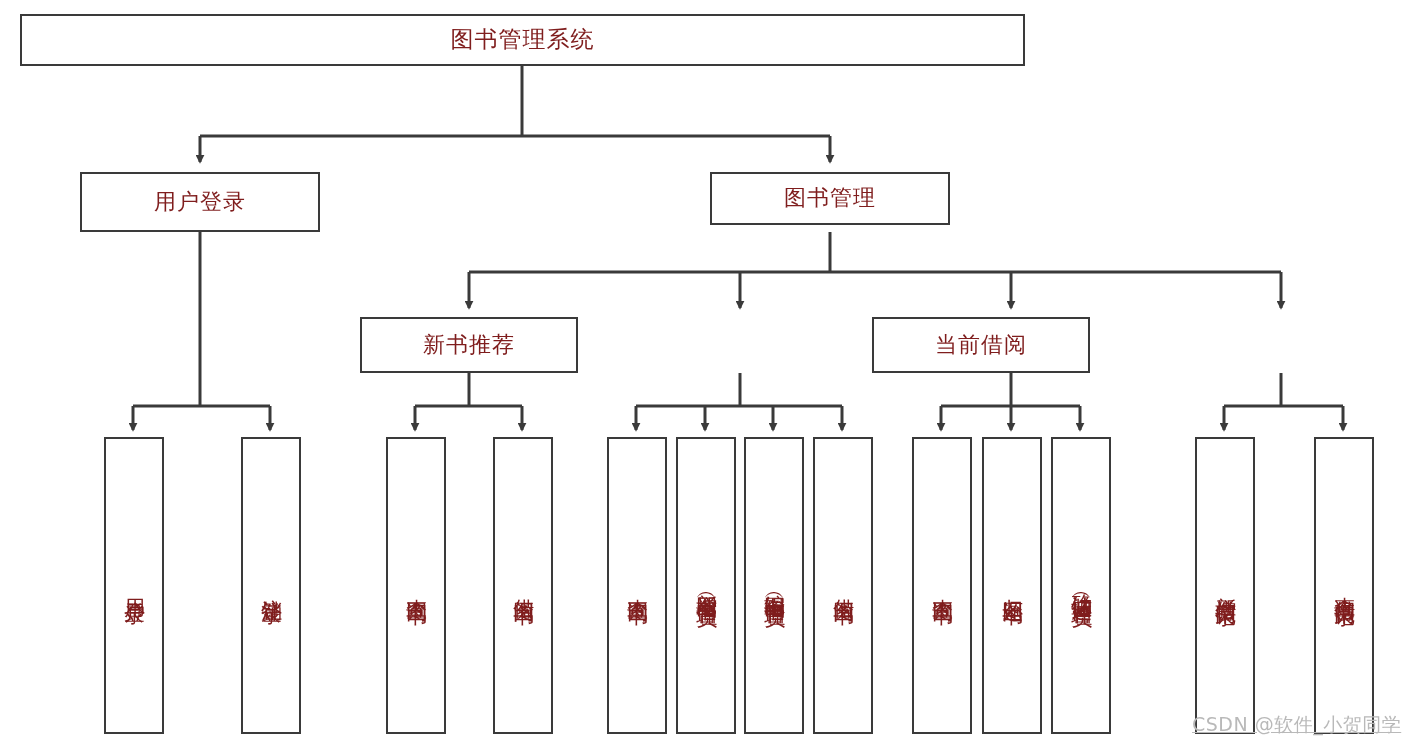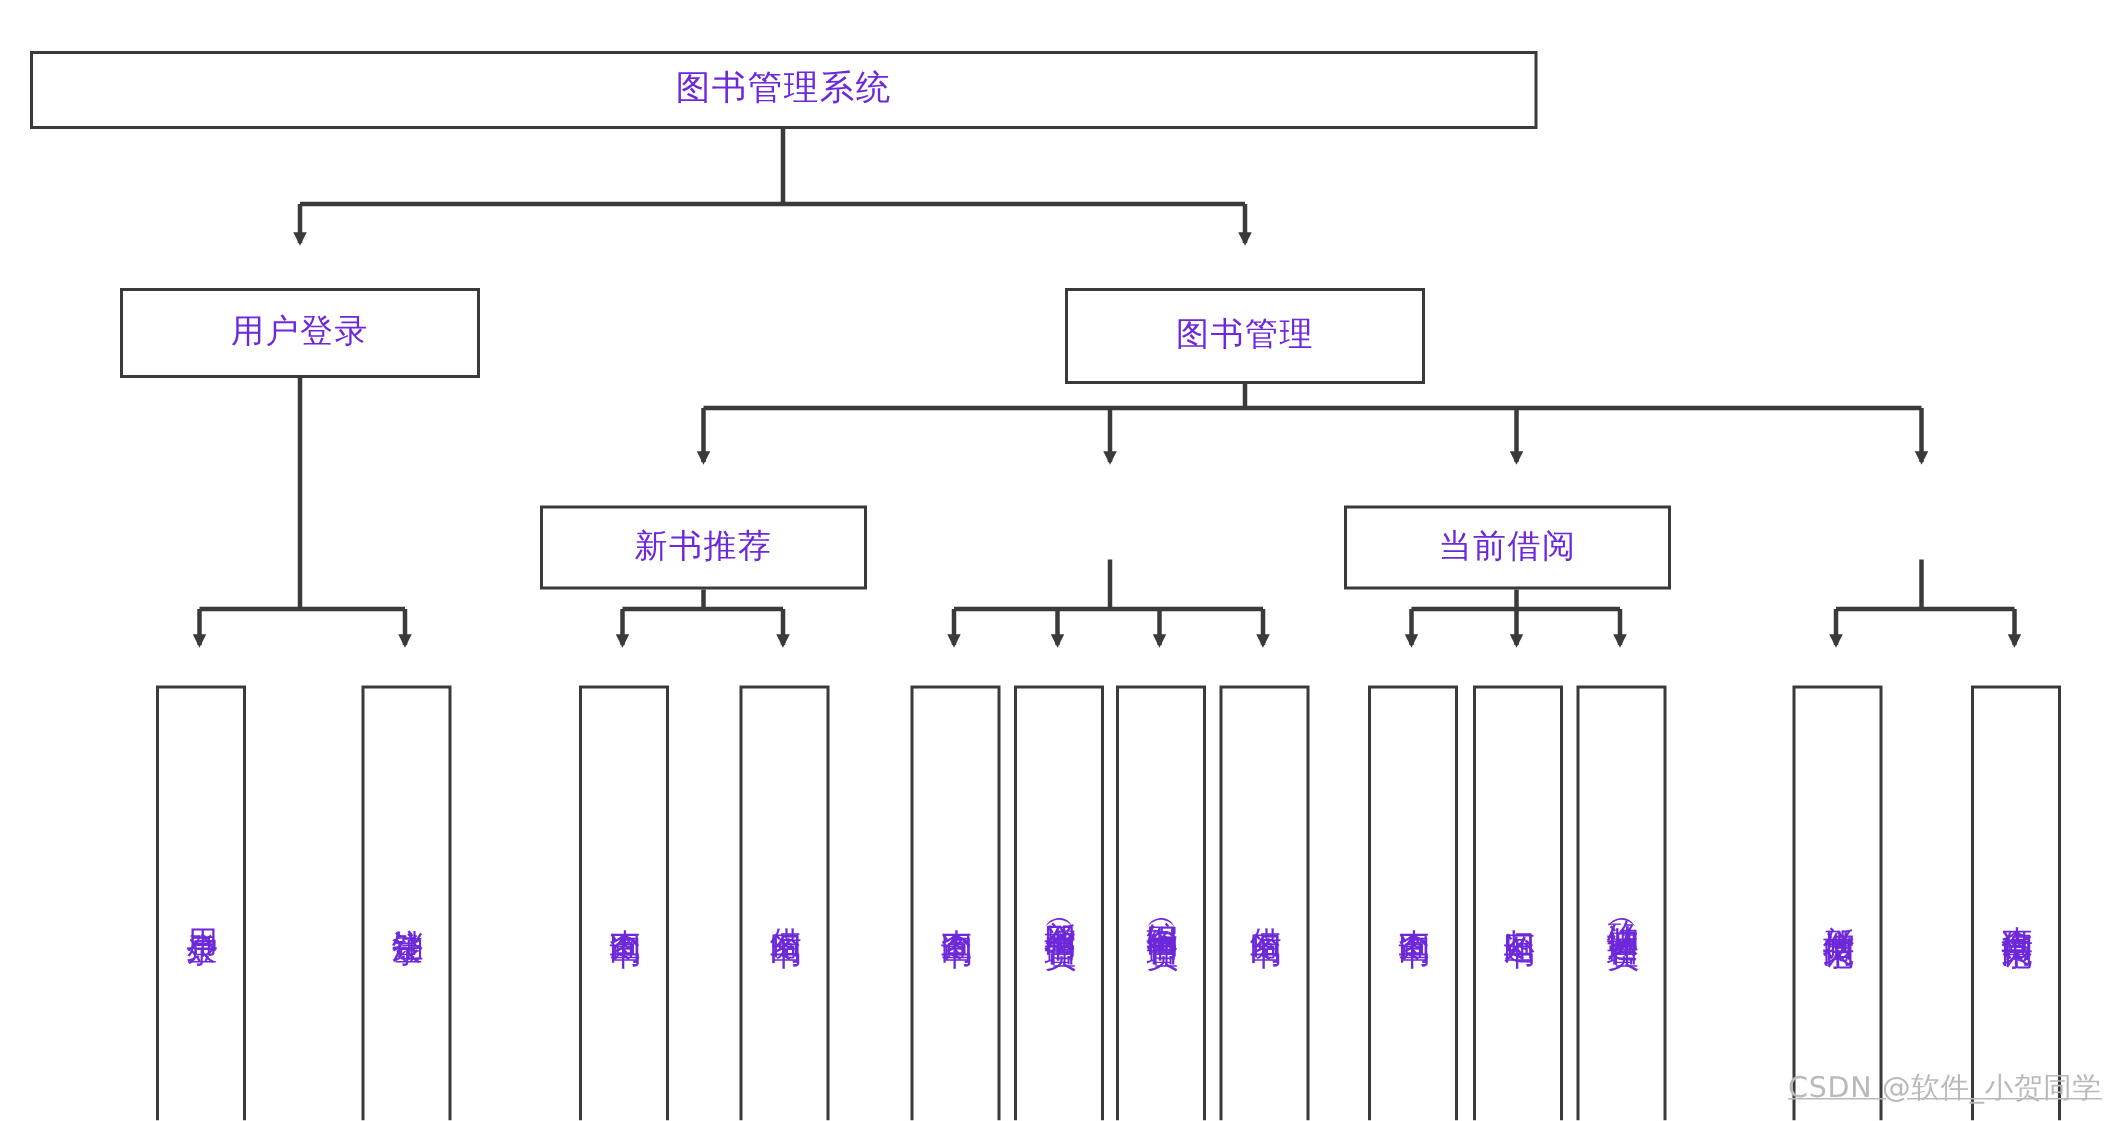--- a/index.html
+++ b/index.html
@@ -27,22 +27,21 @@
     pointer-events: none;
   }
   .node {
     position: absolute;
     box-sizing: border-box;
     background: #ffffff;
     border: 2.5px solid #3a3a3a;
     display: flex;
     align-items: center;
     justify-content: center;
-    color: #6d28d9;
-    margin-top: 20px;
+    color: #7f1d1d;
   }
   .node.h {
     font-size: 22px;
     letter-spacing: 1px;
     line-height: 1.1;
   }
   .node.v {
     writing-mode: vertical-rl;
     text-orientation: upright;
     font-size: 21px;
@@ -122,24 +121,24 @@
       <path d="M1281,373 L1281,406"></path>
       <path d="M1224,406 L1343,406"></path>
       <path d="M1224,406 L1224,430" marker-end="url(#arrow)"></path>
       <path d="M1343,406 L1343,430" marker-end="url(#arrow)"></path>
     </g>
   </svg>
 
   <div class="node h root" style="left:20px; top:14px; width:1005px; height:52px;">图书管理系统</div>
 
   <div class="node h" style="left:80px; top:172px; width:240px; height:60px;">用户登录</div>
-  <div class="node h" style="left:710px; top:172px; width:240px; height:64px;">图书管理</div>
+  <div class="node h" style="left:710px; top:172px; width:240px; height:53px;">图书管理</div>
 
   <div class="node h" style="left:360px; top:317px; width:218px; height:56px;text-align:right;">新书推荐</div>
-  <div class="node h" style="left:896px; top:317px; width:218px; height:56px;">当前借阅</div>
+  <div class="node h" style="left:872px; top:317px; width:218px; height:56px;">当前借阅</div>
 
   <div class="node v" style="left:104px; top:437px; width:60px; height:297px;">
     <span class="vtext">用户登录</span>
   </div>
   <div class="node v" style="left:241px; top:437px; width:60px; height:297px;">
     <span class="vtext">注销登录</span>
   </div>
 
   <div class="node v" style="left:386px; top:437px; width:60px; height:297px;">
     <span class="vtext">查询图书</span>

